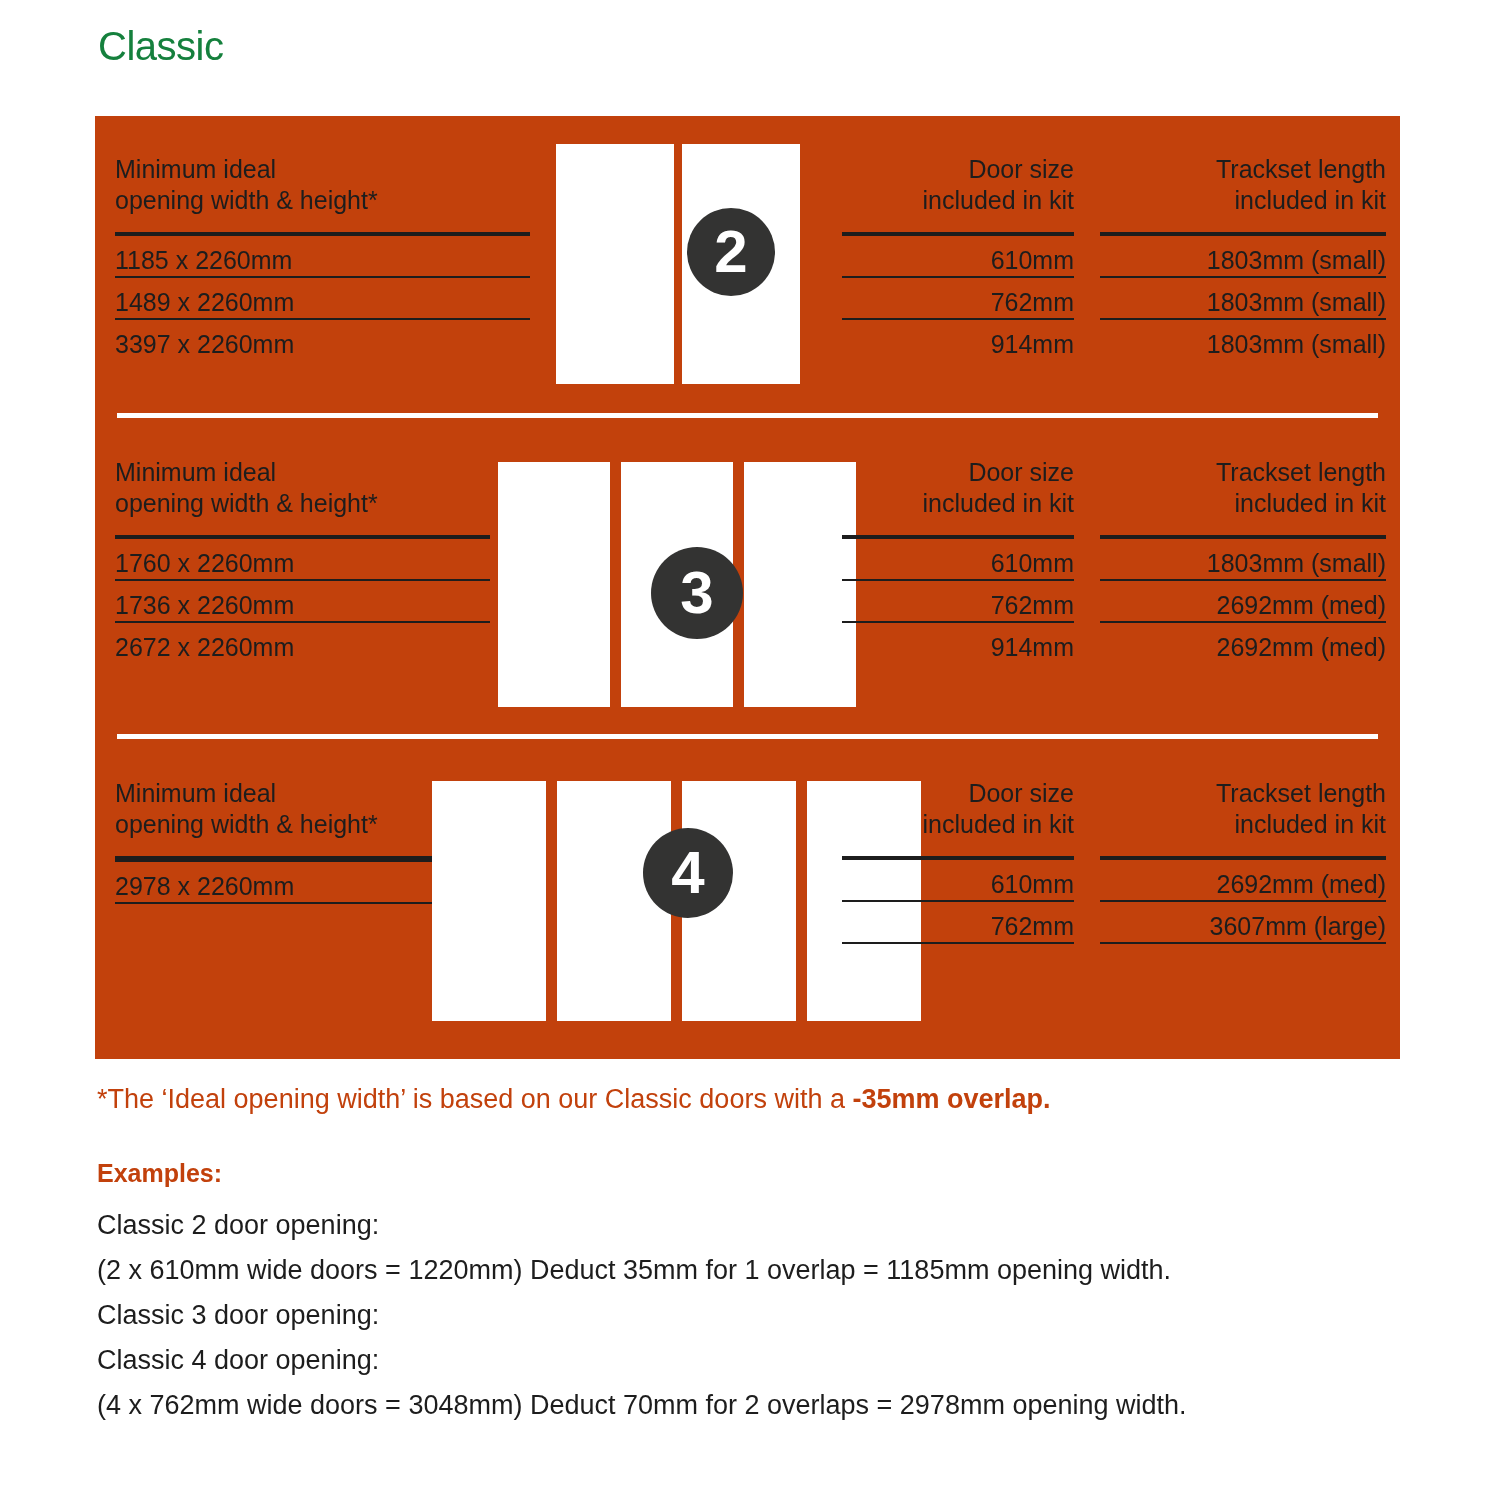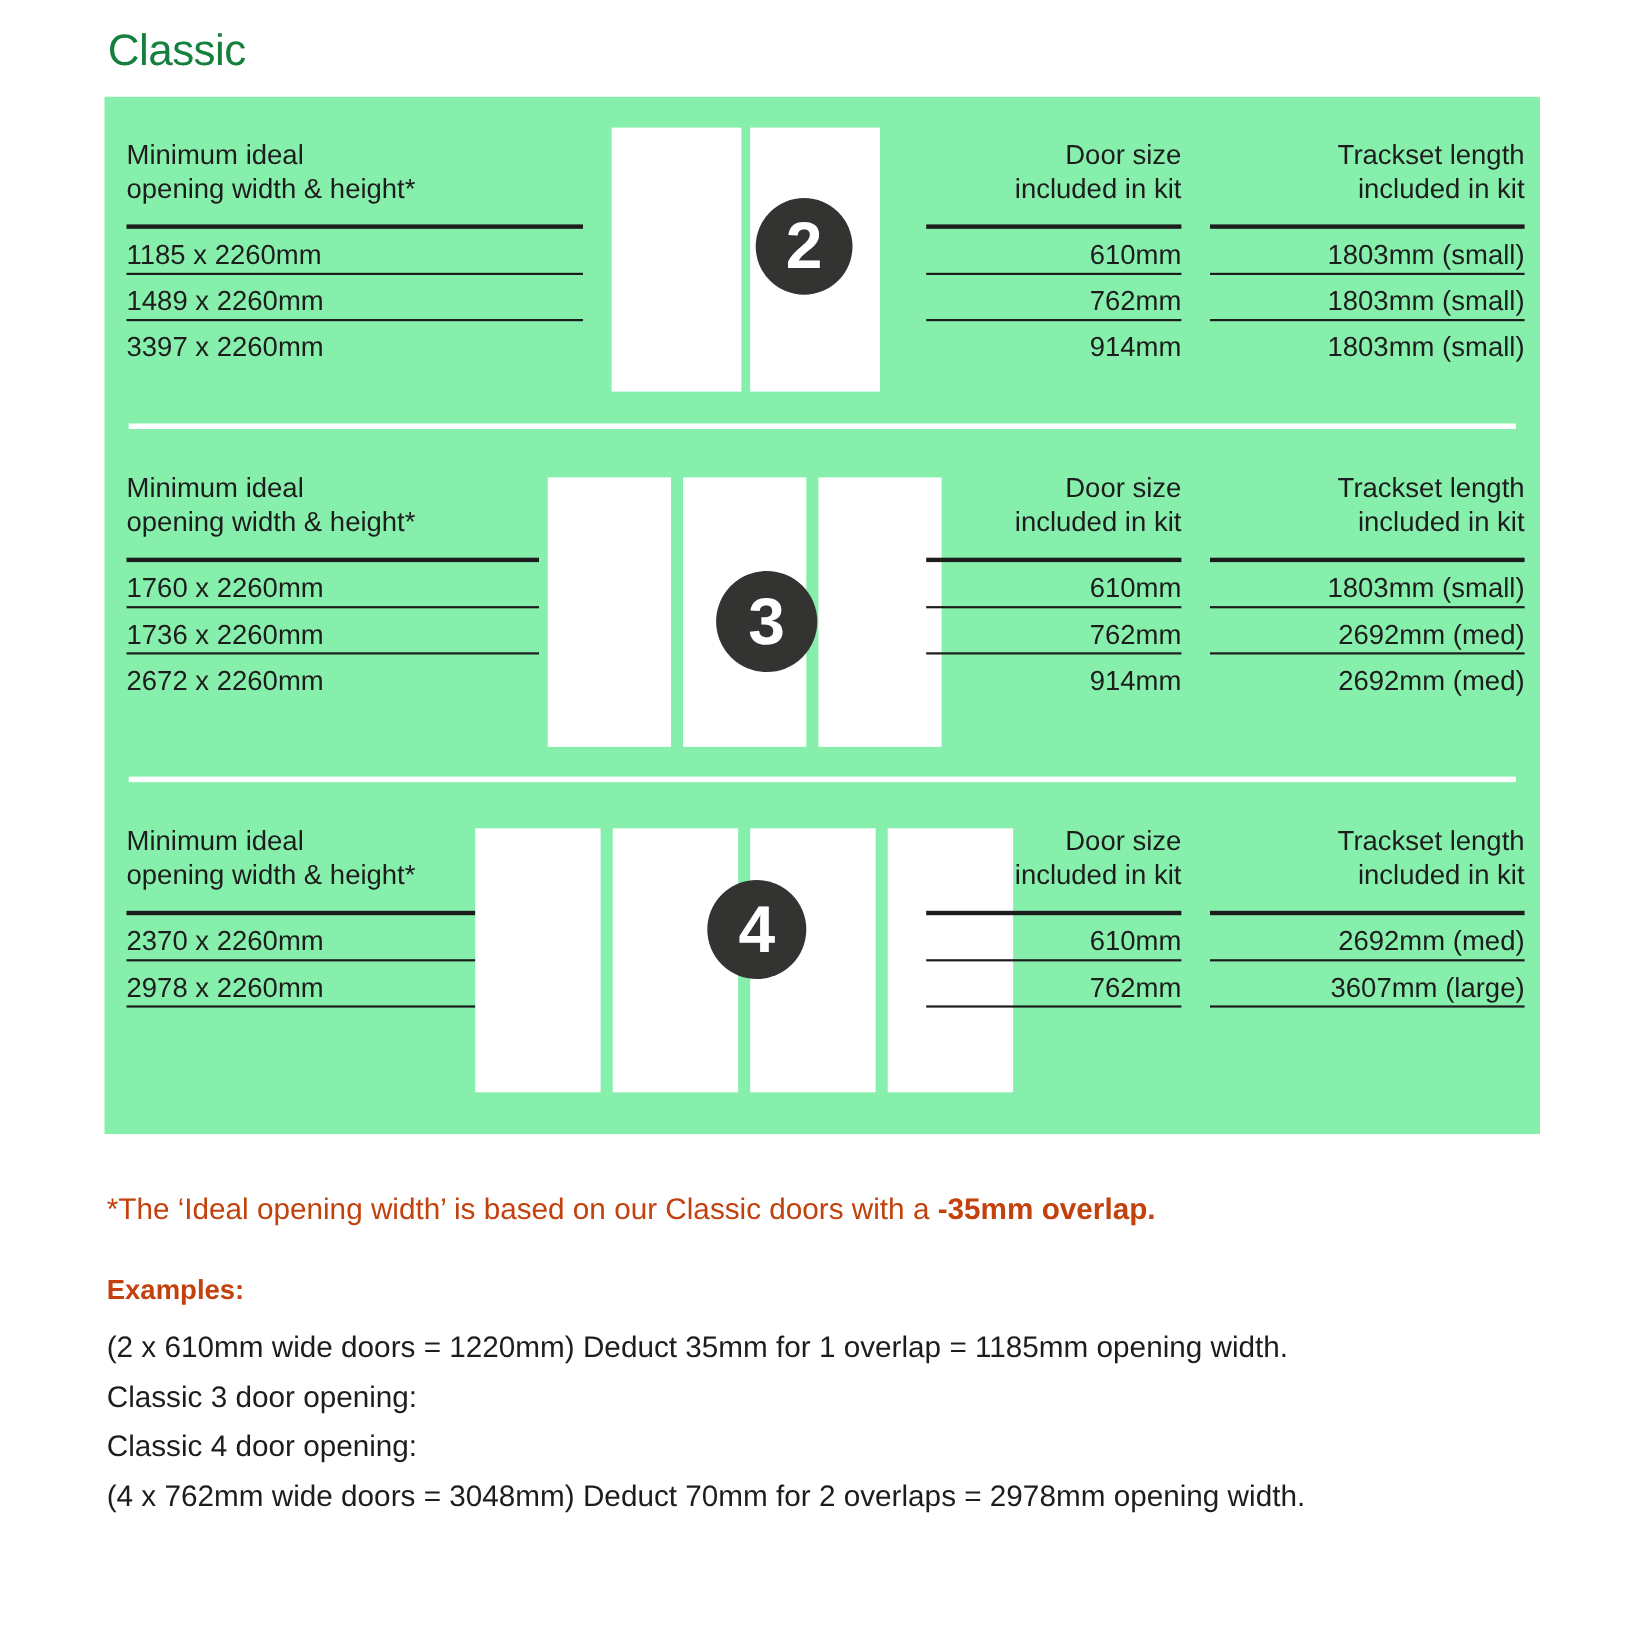--- a/index.html
+++ b/index.html
@@ -24,24 +24,24 @@
     font-size: 40px;
     font-weight: 400;
     letter-spacing: -0.5px;
     color: #15803d;
   }
 
   
   .spec-panel {
     position: absolute;
     left: 95px;
-    top: 88px;
+    top: 116px;
     width: 1305px;
     height: 943px;
-    background: #86efac;
+    background: #c2410c;
   }
 
   .section {
     position: absolute;
     left: 0;
     width: 100%;
   }
   .section.s0 { top: 0px;   height: 297px; }
   .section.s1 { top: 303px; height: 315px; }
   .section.s2 { top: 624px; height: 319px; }
@@ -281,21 +281,20 @@
   </div>
 
   <div class="section-divider d1"></div>
 
   <div class="section s2">
 
     <div class="tbl tbl-left w2">
       <div class="tbl-head">Minimum ideal
 opening width &amp; height*</div>
       <div class="rule-thick"></div>
-      <div class="cell">2370 x 2260mm</div>
       <div class="rule-thin"></div>
       <div class="cell">2978 x 2260mm</div>
       <div class="rule-thin"></div>
     </div>
 
     <div class="diagram g2">
       <div class="door-panel"></div>
       <div class="gap"></div>
       <div class="door-panel"></div>
       <div class="gap"></div>
@@ -327,17 +326,18 @@
     </div>
   </div>
 
 </div>
 
 <div class="footnote"><span>*The ‘Ideal opening width’ is based on our Classic doors with a </span><b>-35mm overlap.</b></div>
 
 <div class="examples-title">Examples:</div>
 
 <div class="examples-list">
+  <div>Classic 2 door opening:</div>
   <div>(2 x 610mm wide doors = 1220mm)  Deduct 35mm for 1 overlap = 1185mm opening width.</div>
   <div>Classic 3 door opening:</div>
   <div>Classic 4 door opening:</div>
   <div>(4 x 762mm wide doors = 3048mm)  Deduct 70mm for 2 overlaps = 2978mm opening width.</div>
 </div>
 
 </body></html>

